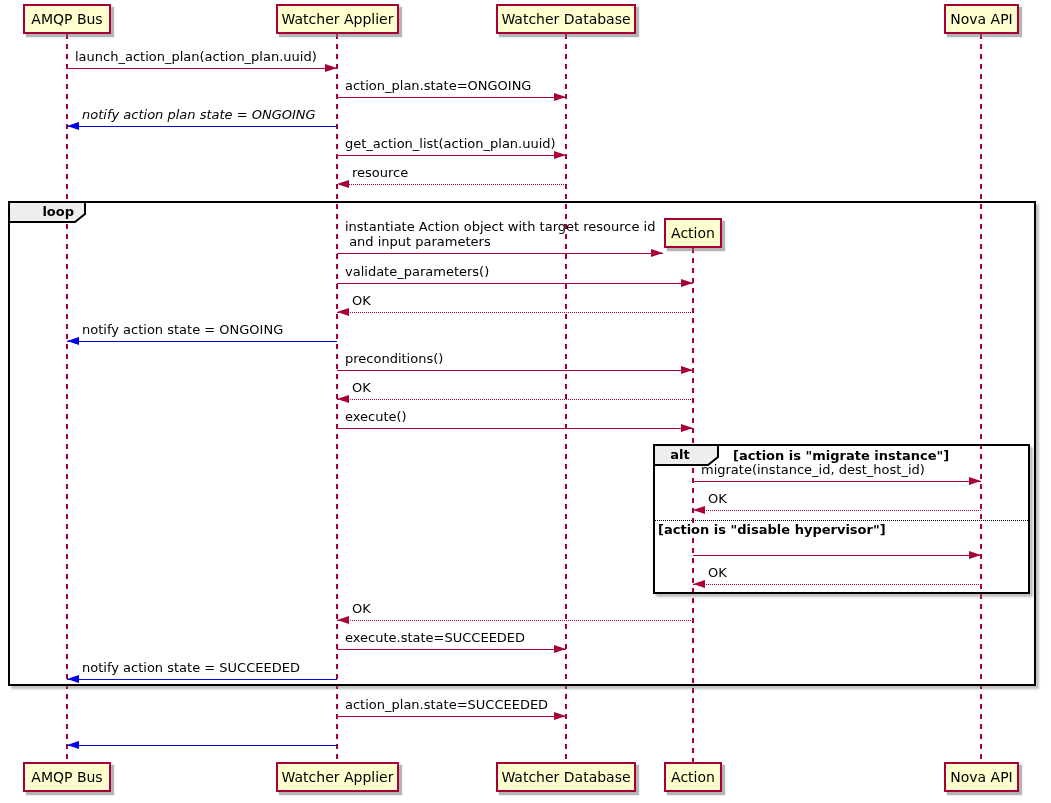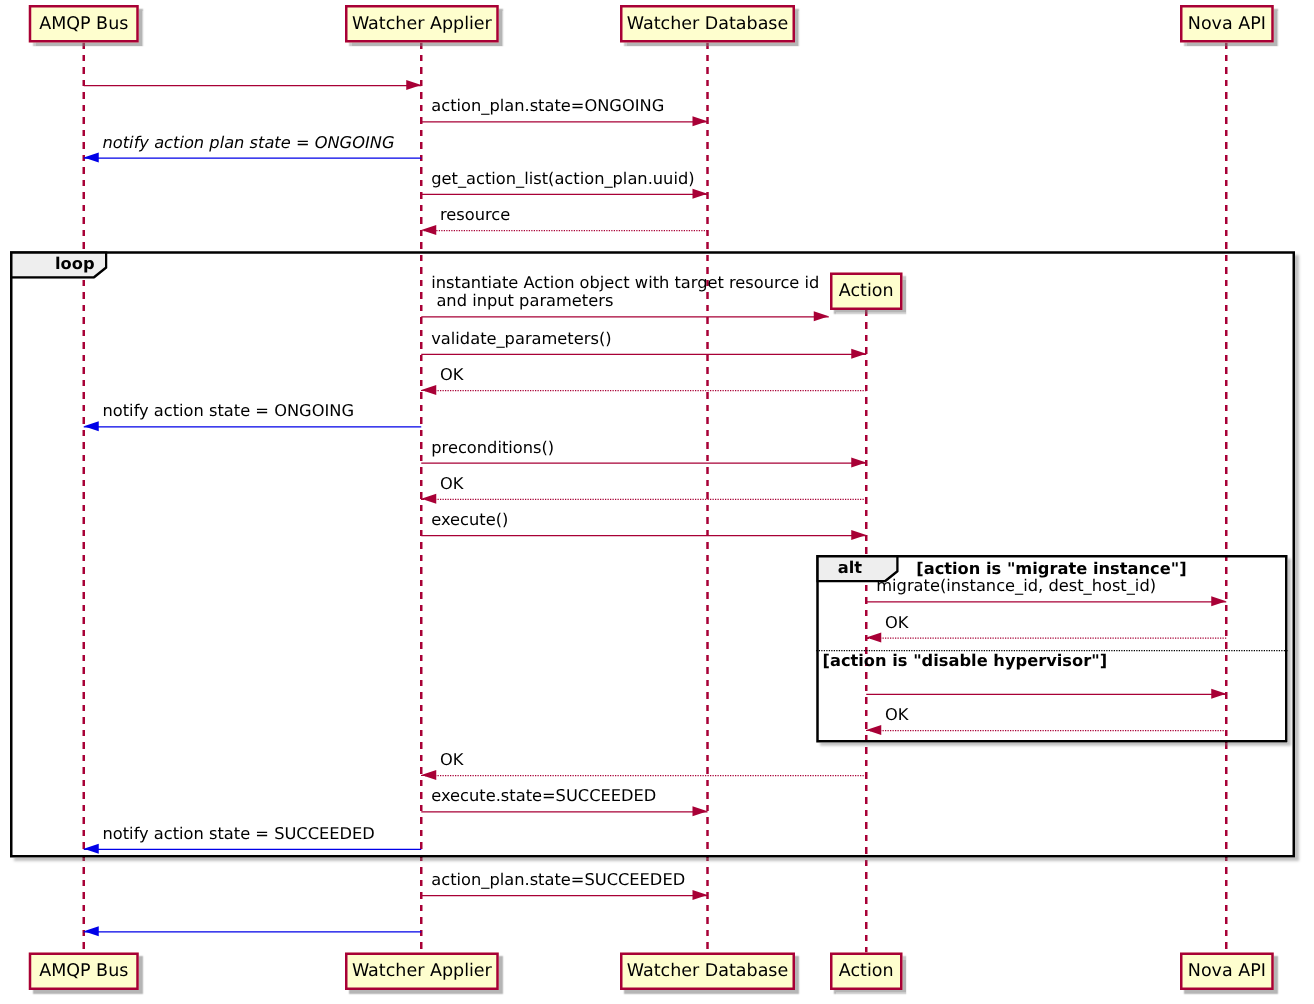--- a/index.html
+++ b/index.html
@@ -36,31 +36,32 @@
 <div id="stage" style="width: 1051px; height: 803px; background: rgb(255, 255, 255);">
     <div class="lifeline" style="left: 66px; top: 34px; height: 728px;"></div>
     <div class="lifeline" style="left: 336px; top: 34px; height: 728px;"></div>
     <div class="lifeline" style="left: 565px; top: 34px; height: 728px;"></div>
     <div class="lifeline" style="left: 692px; top: 248px; height: 514px;"></div>
     <div class="lifeline" style="left: 980px; top: 34px; height: 728px;"></div>
     <div class="frame" style="left: 8px; top: 201px; width: 1028px; height: 485px; border-color: rgb(0, 0, 0);"></div>
     <svg width="78" height="22" class="pent" style="left: 8px; top: 201px;">
       <polygon points="1,1 77,1 77,13 67,21 1,21" fill="#eeeeee" stroke="#000000" stroke-width="2"></polygon>
     </svg>
-    <div class="pent-label" style="left: 8px; top: 204px; width: 66px; text-align: left; padding-left: 36px;">loop</div>
+    <div class="pent-label" style="left: 8px; top: 204px; width: 66px; text-align: right;">loop</div>
     <div class="frame" style="left: 653px; top: 444px; width: 377px; height: 150px; border-color: rgb(0, 0, 0);"></div>
     <svg width="66" height="22" class="pent" style="left: 653px; top: 444px;">
       <polygon points="1,1 65,1 65,13 55,21 1,21" fill="#eeeeee" stroke="#000000" stroke-width="2"></polygon>
     </svg>
     <div class="pent-label" style="left: 653px; top: 447px; width: 54px; text-align: center;">alt</div>
     <div class="cond" style="left: 733px; top: 448px;">[action is "migrate instance"]</div>
     <div class="divider" style="left: 653px; top: 520px; width: 377px;"></div>
     <div class="cond" style="left: 658px; top: 522px;">[action is "disable hypervisor"]</div>
     <div class="mline solid" style="left: 67px; top: 68px; width: 270px; border-top-color: rgb(168, 0, 54);"></div>
     <div class="arr" style="top: 64px; left: 325px; border-left: 12px solid rgb(168, 0, 54);"></div>
+    <div class="mlabel" style="left: 75px; top: 49px;">launch_action_plan(action_plan.uuid)</div>
     <div class="mline solid" style="left: 337px; top: 97px; width: 229px; border-top-color: rgb(168, 0, 54);"></div>
     <div class="arr" style="top: 93px; left: 554px; border-left: 12px solid rgb(168, 0, 54);"></div>
     <div class="mlabel" style="left: 345px; top: 78px;">action_plan.state=ONGOING</div>
     <div class="mline solid" style="left: 67px; top: 126px; width: 270px; border-top-color: rgb(0, 0, 232);"></div>
     <div class="arr" style="top: 122px; left: 67px; border-right: 12px solid rgb(0, 0, 232);"></div>
     <div class="mlabel" style="left: 82px; top: 107px; font-style: italic;">notify action plan state = ONGOING</div>
     <div class="mline solid" style="left: 337px; top: 155px; width: 229px; border-top-color: rgb(168, 0, 54);"></div>
     <div class="arr" style="top: 151px; left: 554px; border-left: 12px solid rgb(168, 0, 54);"></div>
     <div class="mlabel" style="left: 345px; top: 136px;">get_action_list(action_plan.uuid)</div>
     <div class="mline dotted" style="left: 337px; top: 184px; width: 229px; border-top-color: rgb(168, 0, 54);"></div>

